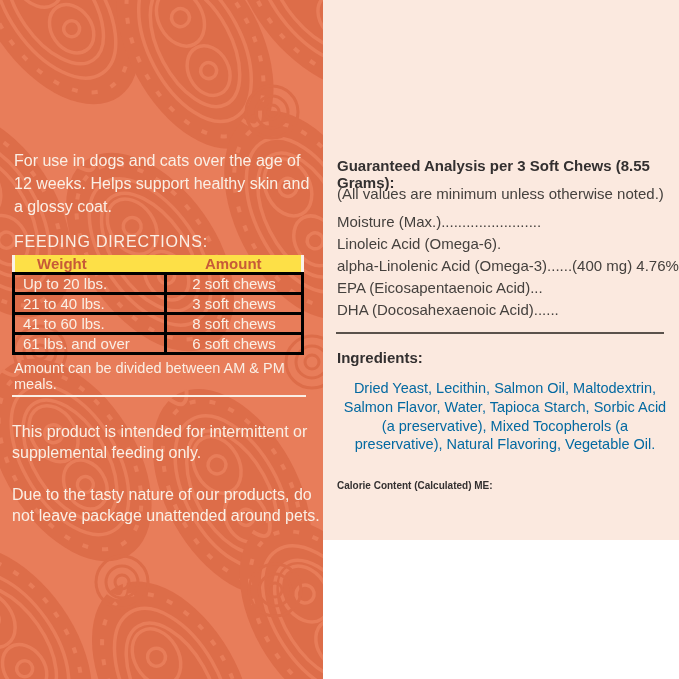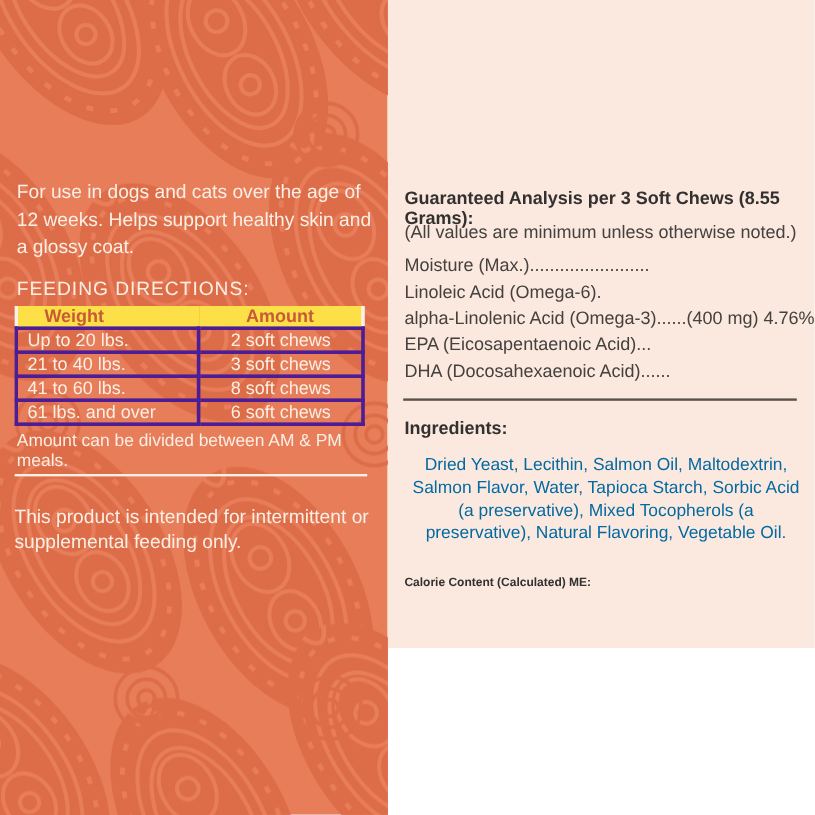--- a/index.html
+++ b/index.html
@@ -28,21 +28,21 @@
     border-collapse:collapse;table-layout:fixed;
   }
   .fd-table col.c1{width:152px;}
   .fd-table th{
     background:#fde047;color:#C75A38;font-size:15px;font-weight:bold;
     height:17px;padding:0;border:0;
   }
   .fd-table th.w{text-align:left;padding-left:22px;}
   .fd-table th.a{text-align:center;}
   .fd-table td{
-    border:3px solid #4c1d95;color:#FAEFE5;font-size:15px;
+    border:3px solid #000000;color:#FAEFE5;font-size:15px;
     height:16px;padding:0;
   }
   .fd-table td.w{text-align:left;padding-left:8px;}
   .fd-table td.a{text-align:center;}
   .fd-table{border:3px solid #FAF1E8;border-top:0;}
   .note{
     position:absolute;left:14px;top:360px;width:300px;margin:0;
     font-size:14.5px;color:#FAEFE5;
   }
   .divider-left{
@@ -176,20 +176,21 @@
         </tr>
       </tbody>
     </table>
 
     <p class="note">Amount can be divided between AM &amp; PM meals.</p>
 
     <div class="divider-left"></div>
 
     <p class="para-intermittent">This product is intended for intermittent or supplemental feeding only.</p>
 
+    <p class="para-warning">Due to the tasty nature of our products, do not leave package unattended around pets.</p>
   </div>
 
   <div class="panel-right">
 
     <h3 class="ga-heading">Guaranteed Analysis per 3 Soft Chews (8.55 Grams):</h3>
 
     <p class="ga-sub">(All values are minimum unless otherwise noted.)</p>
 
     <div class="ga-items">
       <div>Moisture (Max.)........................</div>

